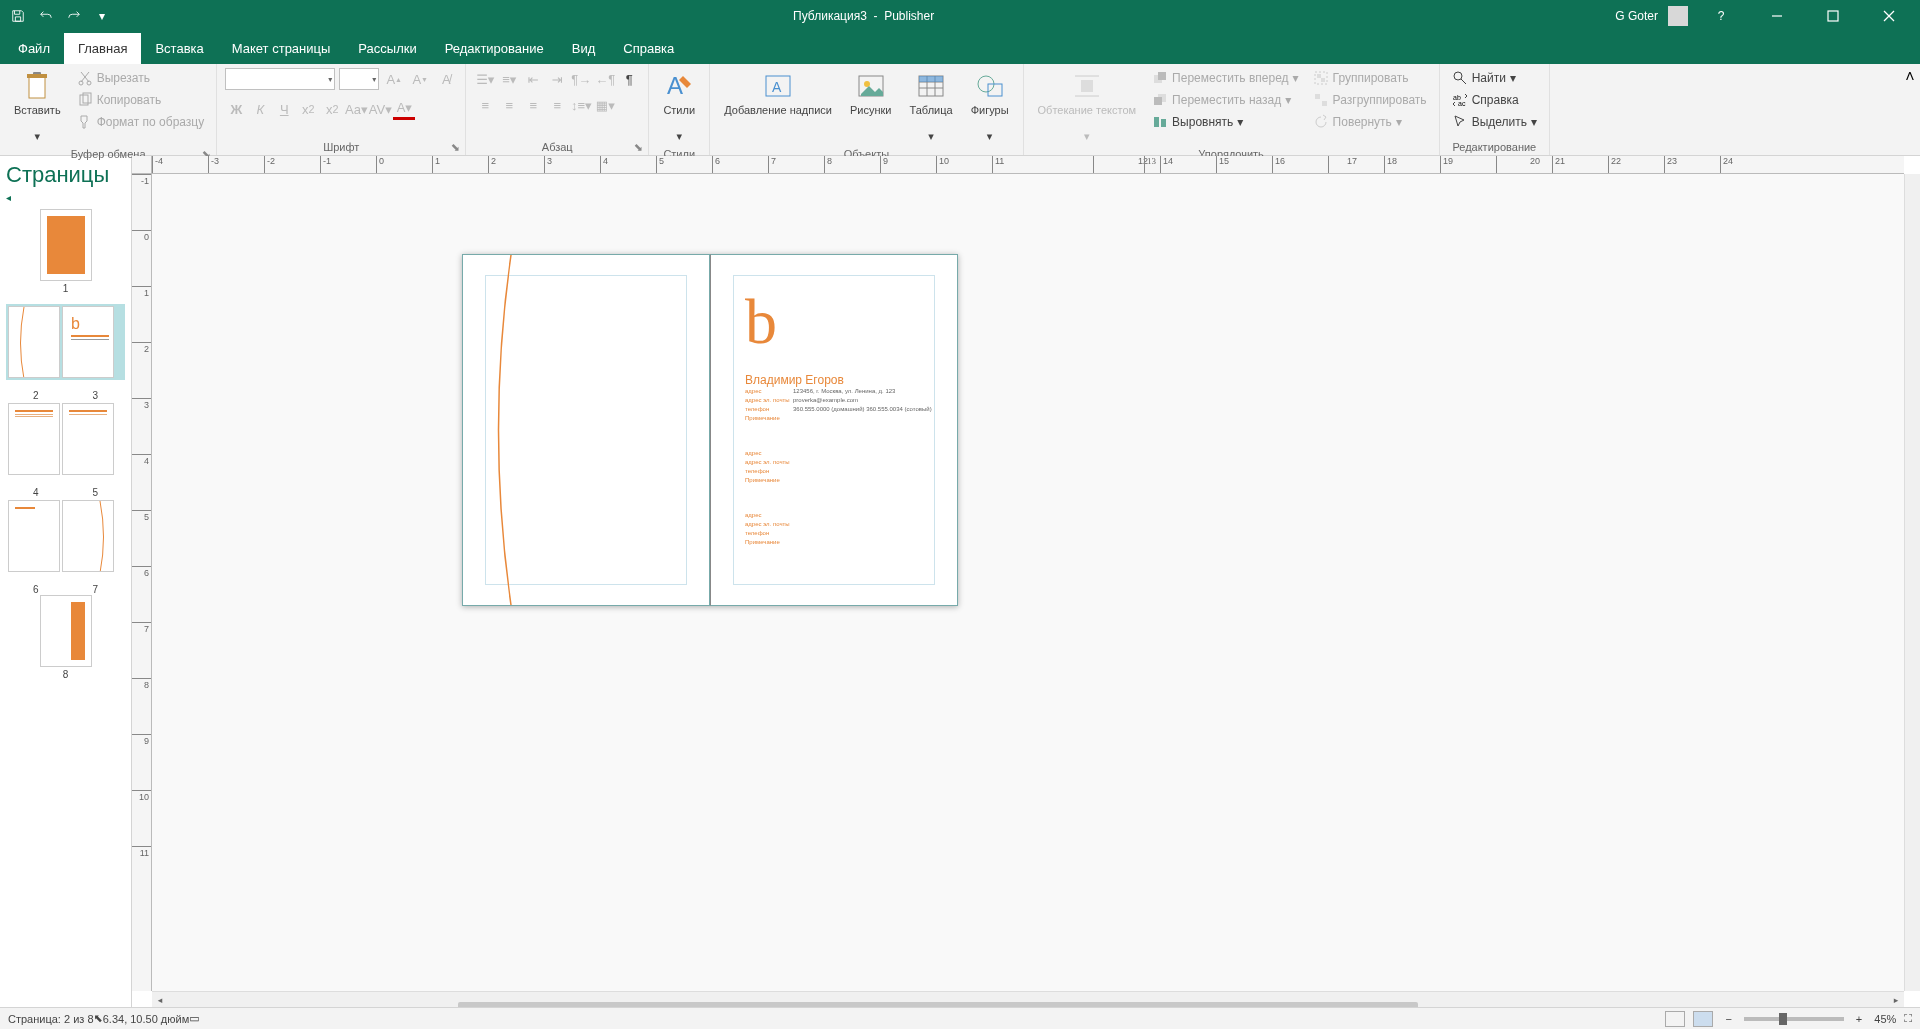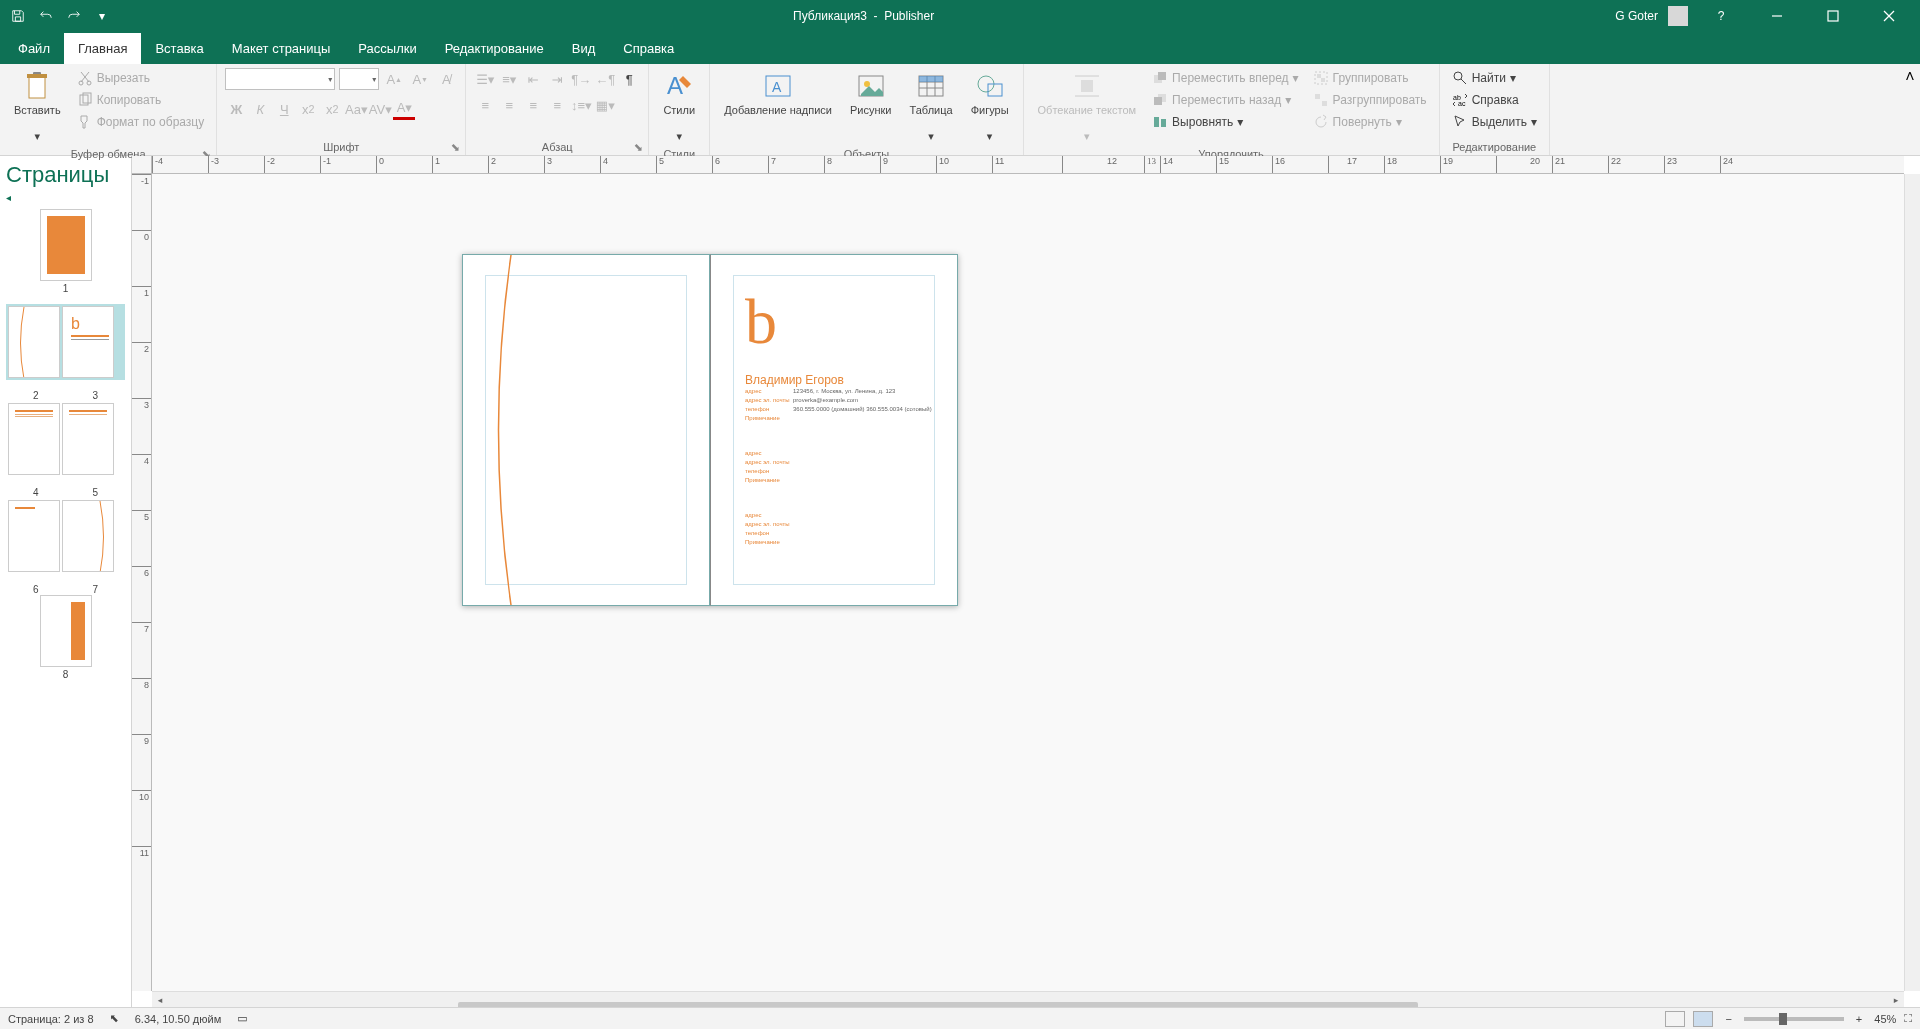--- a/index.html
+++ b/index.html
@@ -74,21 +74,21 @@
 .contact-block { position: absolute; left: 34px; font-size: 6px; line-height: 1.5; }
 .contact-block .lbl { color: #e8883a; display: inline-block; width: 48px; }
 .contact-block .val { color: #666; }
 
 .scrollbar-v { position: absolute; top: 18px; right: 0; bottom: 16px; width: 16px; background: #f0f0f0; border-left: 1px solid #ddd; }
 .scrollbar-h { position: absolute; bottom: 0; left: 20px; right: 16px; height: 16px; background: #f0f0f0; border-top: 1px solid #ddd; display: flex; align-items: center; }
 .scroll-thumb-h { position: absolute; left: 290px; width: 960px; height: 12px; top: 2px; background: #c8c8c8; border-radius: 2px; }
 .scroll-arrow { width: 16px; height: 16px; display: flex; align-items: center; justify-content: center; font-size: 9px; color: #666; cursor: pointer; }
 
 
-.statusbar { height: 22px; background: #f3f3f3; border-top: 1px solid #d4d4d4; display: flex; align-items: center; font-size: 11px; color: #444; padding: 0 8px; gap: 16px; }
+.statusbar { height: 22px; background: #f3f3f3; border-top: 1px solid #d4d4d4; display: flex; align-items: center; font-size: 11px; color: #444; padding: 0 8px; }
 .status-right { margin-left: auto; display: flex; align-items: center; gap: 8px; }
 .view-btn { width: 20px; height: 16px; border: 1px solid #aaa; cursor: pointer; }
 .view-btn.active { background: #cde; }
 .zoom-slider { width: 100px; height: 4px; background: #bbb; position: relative; }
 .zoom-thumb { position: absolute; width: 8px; height: 12px; background: #666; top: -4px; left: 35%; }
 .zoom-btn { cursor: pointer; padding: 0 4px; }
 </style>
 </head>
 <body>
 
@@ -461,21 +461,21 @@
         <div class="ruler-tick" style="left: 336px;">2</div>
         <div class="ruler-tick" style="left: 392px;">3</div>
         <div class="ruler-tick" style="left: 448px;">4</div>
         <div class="ruler-tick" style="left: 504px;">5</div>
         <div class="ruler-tick" style="left: 560px;">6</div>
         <div class="ruler-tick" style="left: 616px;">7</div>
         <div class="ruler-tick" style="left: 672px;">8</div>
         <div class="ruler-tick" style="left: 728px;">9</div>
         <div class="ruler-tick" style="left: 784px;">10</div>
         <div class="ruler-tick" style="left: 840px;">11</div>
-        <div class="ruler-tick" style="left: 910px; padding-left: 44px;">12</div>
+        <div class="ruler-tick" style="left: 941px; padding-left: 44px;">12</div>
         <div class="ruler-tick" style="left: 992px; font-family: Liberation Serif, serif;">13</div>
         <div class="ruler-tick" style="left: 1008px;">14</div>
         <div class="ruler-tick" style="left: 1064px;">15</div>
         <div class="ruler-tick" style="left: 1120px;">16</div>
         <div class="ruler-tick" style="left: 1176px; padding-left: 18px;">17</div>
         <div class="ruler-tick" style="left: 1232px;">18</div>
         <div class="ruler-tick" style="left: 1288px;">19</div>
         <div class="ruler-tick" style="left: 1344px; padding-left: 33px;">20</div>
         <div class="ruler-tick" style="left: 1400px;">21</div>
         <div class="ruler-tick" style="left: 1456px;">22</div>

